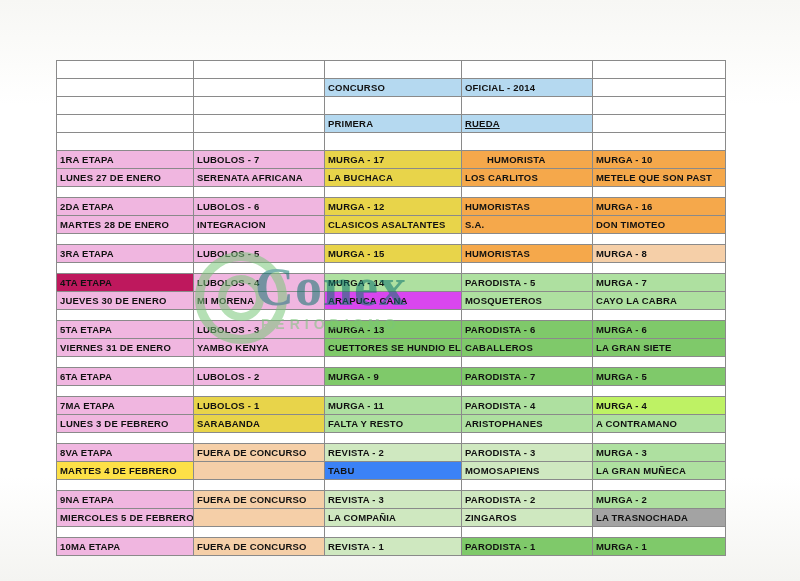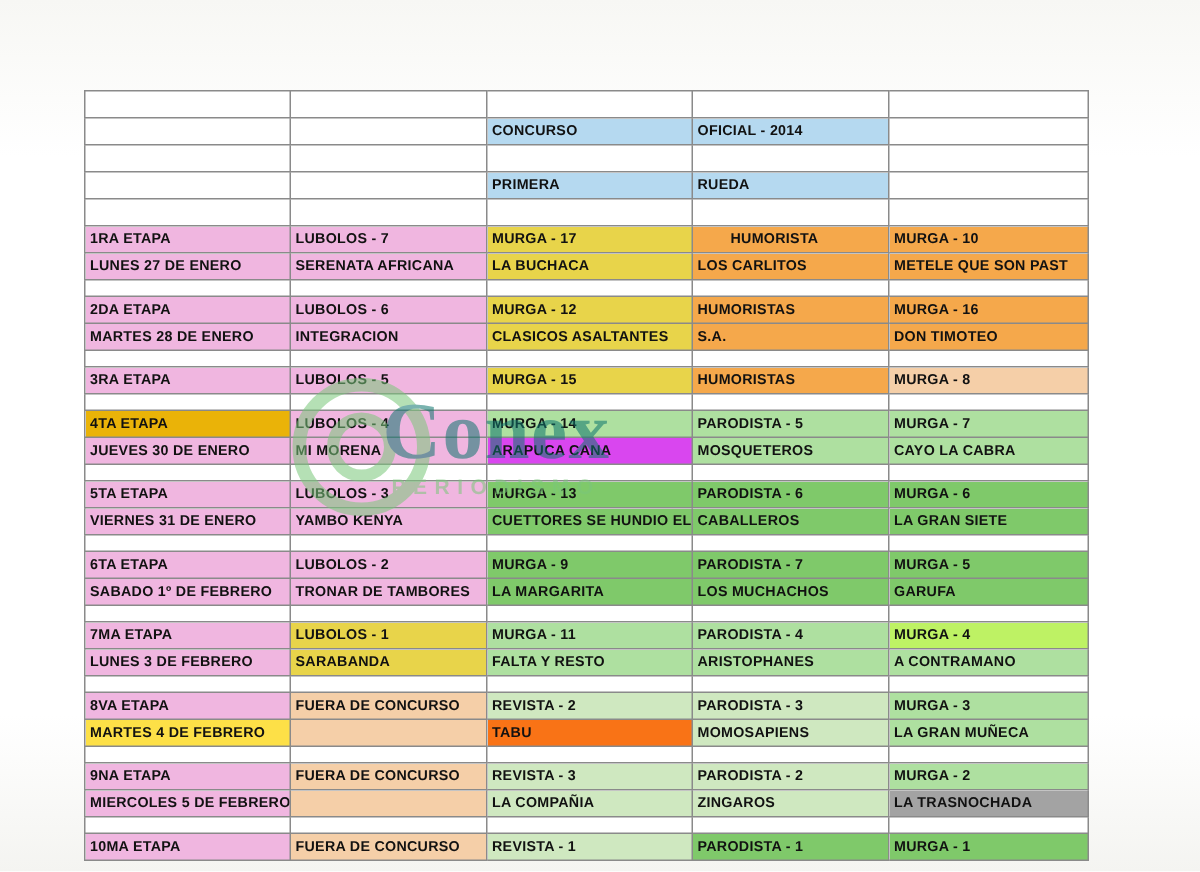--- a/index.html
+++ b/index.html
@@ -143,21 +143,21 @@
           <td class="c1"></td>
           <td class="c2"></td>
           <td class="c3"></td>
           <td class="c4"></td>
         </tr>
 
         <tr>
           <td class="c0 hdr"></td>
           <td class="c1 hdr"></td>
           <td class="c2 hdr" style="background:#b5d9f0;">PRIMERA</td>
-          <td class="c3 hdr" style="background:#b5d9f0;">RUEDA</td>
+          <td class="c3 hdr" style="background:#b5d9f0;text-decoration:underline;">RUEDA</td>
           <td class="c4 hdr"></td>
         </tr>
 
         <tr>
           <td class="c0"></td>
           <td class="c1"></td>
           <td class="c2"></td>
           <td class="c3"></td>
           <td class="c4"></td>
         </tr>
@@ -212,21 +212,21 @@
             <td class="c4" style="background: rgb(245, 207, 168);">MURGA - 8</td>
           </tr>
           <tr class="spacer">
             <td class="c0"></td>
             <td class="c1"></td>
             <td class="c2"></td>
             <td class="c3"></td>
             <td class="c4"></td>
           </tr>
           <tr>
-            <td class="c0" style="background: #eab308;">4TA ETAPA</td>
+            <td class="c0" style="background: #be185d;">4TA ETAPA</td>
             <td class="c1" style="background: rgb(240, 182, 224);">LUBOLOS - 4</td>
             <td class="c2" style="background: rgb(174, 224, 160);">MURGA - 14</td>
             <td class="c3" style="background: rgb(174, 224, 160);">PARODISTA - 5</td>
             <td class="c4" style="background: rgb(174, 224, 160);">MURGA - 7</td>
           </tr>
           <tr>
             <td class="c0" style="background: rgb(240, 182, 224);">JUEVES 30 DE ENERO</td>
             <td class="c1" style="background: rgb(240, 182, 224);">MI MORENA</td>
             <td class="c2" style="background: #d946ef;">ARAPUCA CANA</td>
             <td class="c3" style="background: rgb(174, 224, 160);">MOSQUETEROS</td>
@@ -260,27 +260,20 @@
             <td class="c3"></td>
             <td class="c4"></td>
           </tr>
           <tr>
             <td class="c0" style="background: rgb(240, 182, 224);">6TA ETAPA</td>
             <td class="c1" style="background: rgb(240, 182, 224);">LUBOLOS - 2</td>
             <td class="c2" style="background: rgb(127, 201, 106);">MURGA - 9</td>
             <td class="c3" style="background: rgb(127, 201, 106);">PARODISTA - 7</td>
             <td class="c4" style="background: rgb(127, 201, 106);">MURGA - 5</td>
           </tr>
-          <tr>
-            <td class="c0" style="background: rgb(240, 182, 224);">SABADO 1º DE FEBRERO</td>
-            <td class="c1" style="background: rgb(240, 182, 224);">TRONAR DE TAMBORES</td>
-            <td class="c2" style="background: rgb(127, 201, 106);">LA MARGARITA</td>
-            <td class="c3" style="background: rgb(127, 201, 106);">LOS MUCHACHOS</td>
-            <td class="c4" style="background: rgb(127, 201, 106);">GARUFA</td>
-          </tr>
           <tr class="spacer">
             <td class="c0"></td>
             <td class="c1"></td>
             <td class="c2"></td>
             <td class="c3"></td>
             <td class="c4"></td>
           </tr>
           <tr>
             <td class="c0" style="background: rgb(240, 182, 224);">7MA ETAPA</td>
             <td class="c1" style="background: rgb(232, 212, 74);">LUBOLOS - 1</td>
@@ -305,21 +298,21 @@
           <tr>
             <td class="c0" style="background: rgb(240, 182, 224);">8VA ETAPA</td>
             <td class="c1" style="background: rgb(245, 207, 168);">FUERA DE CONCURSO</td>
             <td class="c2" style="background: rgb(207, 232, 192);">REVISTA -  2</td>
             <td class="c3" style="background: rgb(207, 232, 192);">PARODISTA - 3</td>
             <td class="c4" style="background: rgb(174, 224, 160);">MURGA - 3</td>
           </tr>
           <tr>
             <td class="c0" style="background: #fde047;">MARTES 4 DE FEBRERO</td>
             <td class="c1" style="background: rgb(245, 207, 168);"></td>
-            <td class="c2" style="background: #f97316; margin-top: 25px;">TABU</td>
+            <td class="c2" style="background: #3b82f6; margin-top: 25px;">TABU</td>
             <td class="c3" style="background: rgb(207, 232, 192);">MOMOSAPIENS</td>
             <td class="c4" style="background: rgb(174, 224, 160);">LA GRAN MUÑECA</td>
           </tr>
           <tr class="spacer">
             <td class="c0"></td>
             <td class="c1"></td>
             <td class="c2"></td>
             <td class="c3"></td>
             <td class="c4"></td>
           </tr>

